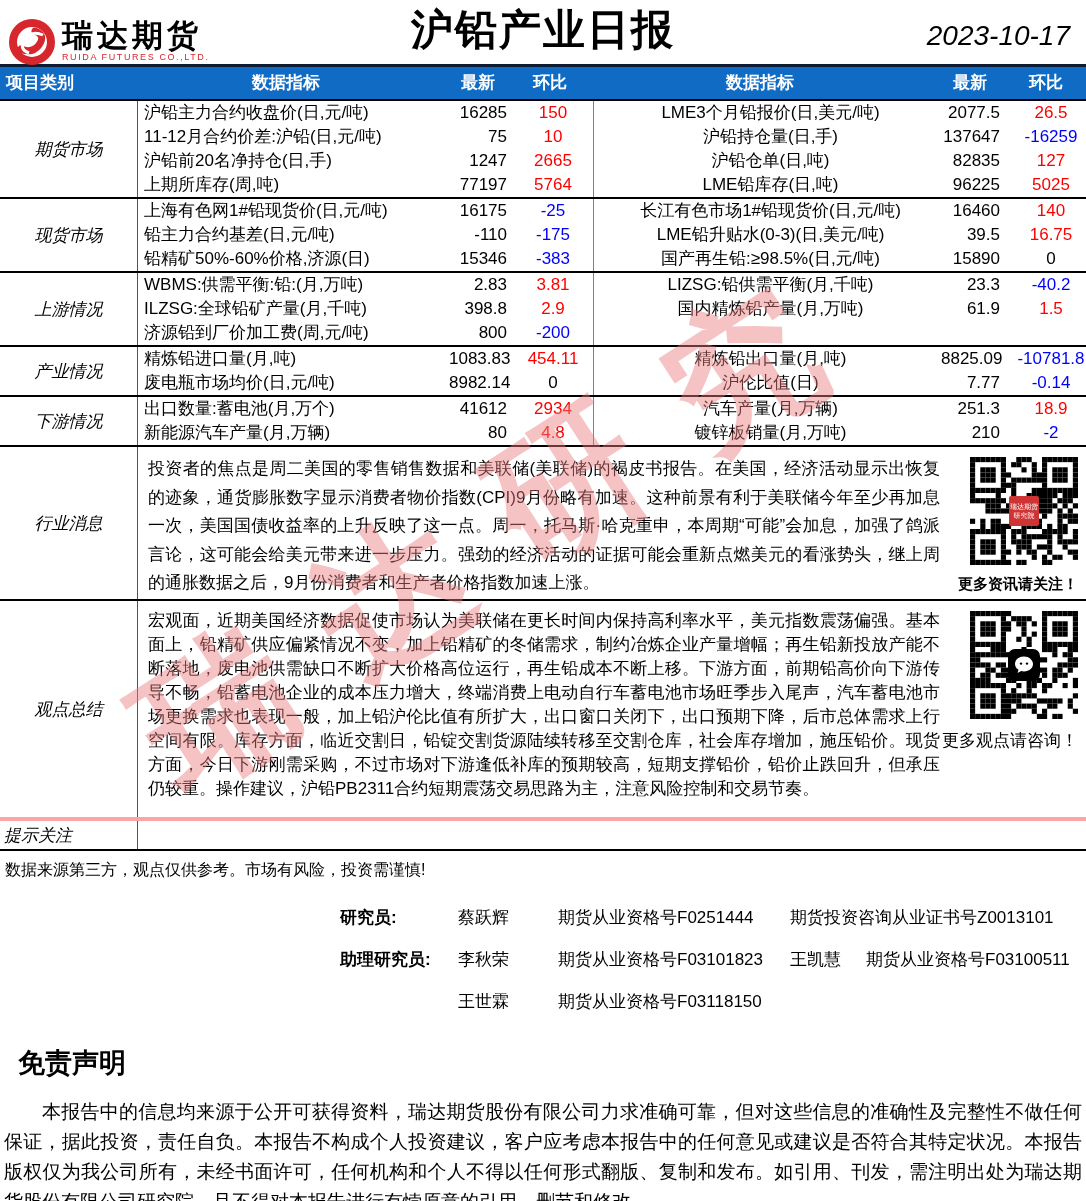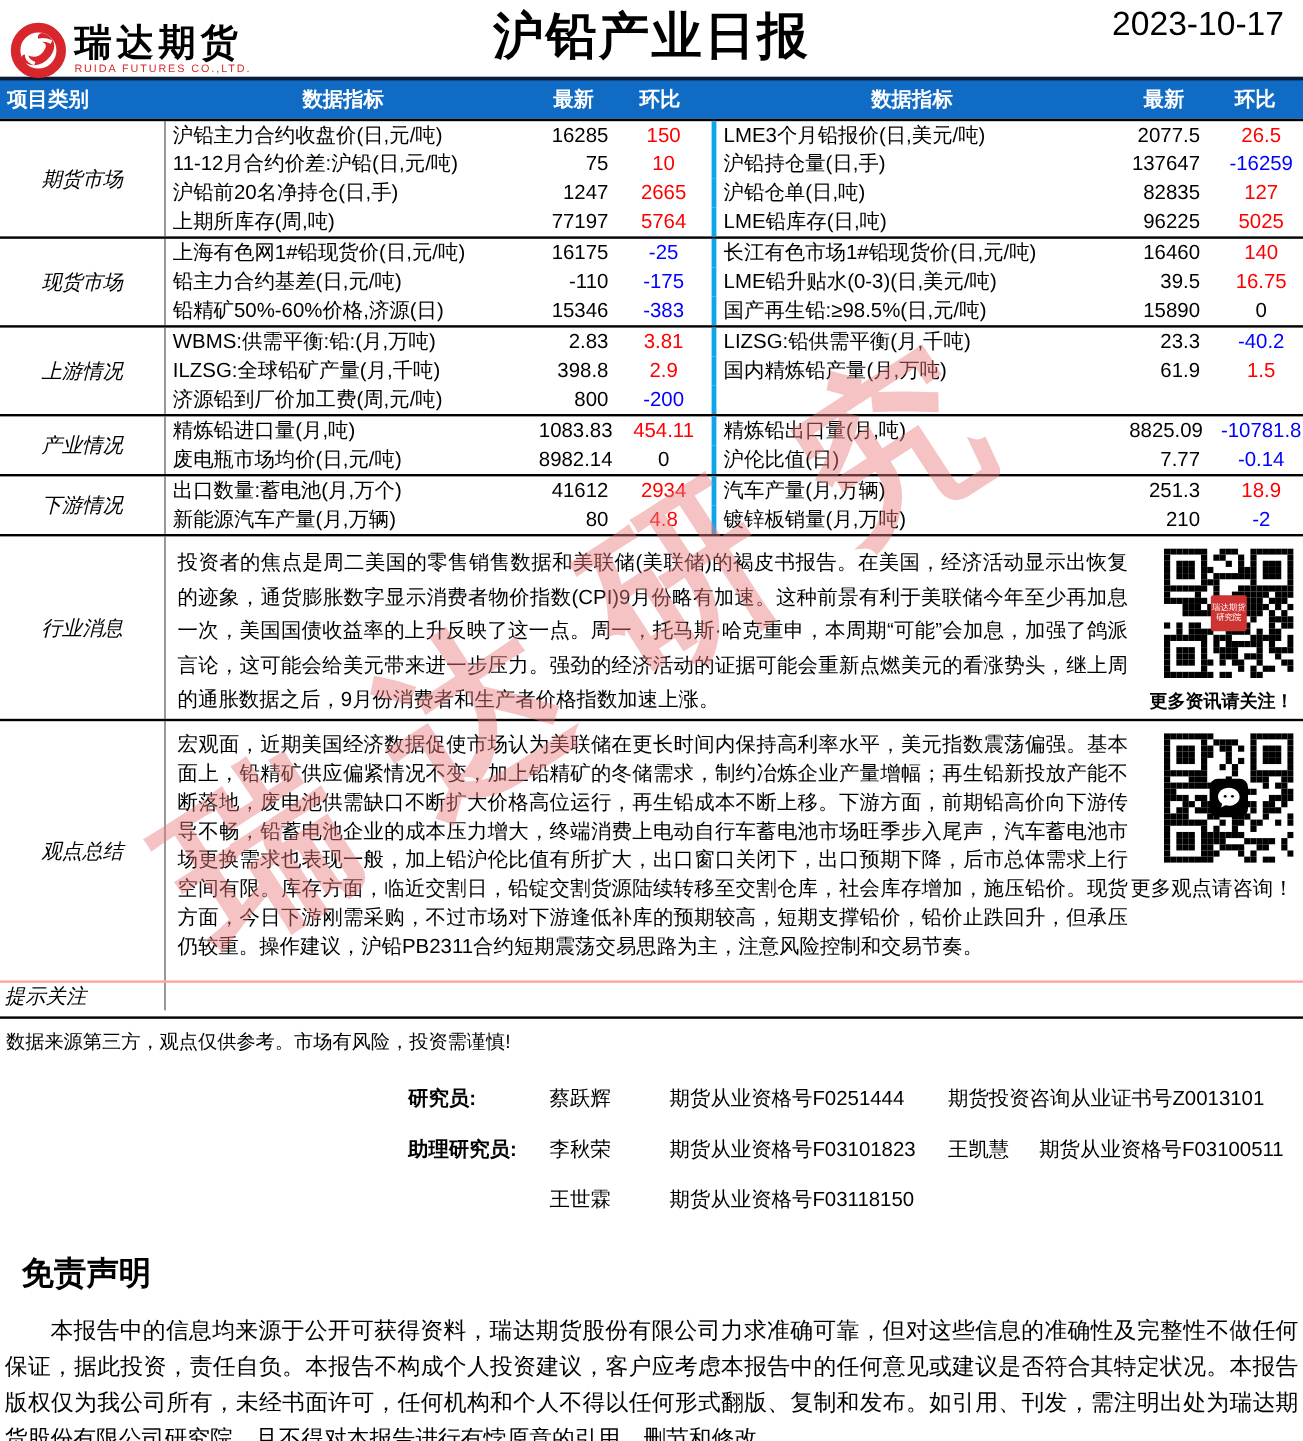--- a/index.html
+++ b/index.html
@@ -7,36 +7,36 @@
   .page{position:relative;width:1086px;height:1201px;margin:0 auto;background:#fff;overflow:hidden;}
 
   
   .hdr{position:relative;height:64px;}
   .logo{position:absolute;left:8px;top:18px;display:flex;align-items:flex-start;}
   .logo svg{width:48px;height:48px;}
   .logo-txt{margin-left:6px;}
   .logo-cn{font-size:31px;font-weight:700;letter-spacing:4px;line-height:36px;}
   .logo-en{font-size:9px;color:#d7262c;letter-spacing:1.6px;margin-top:-2px;}
   .title{text-align:center;font-size:42px;font-weight:700;line-height:60px;letter-spacing:2px;}
-  .date{position:absolute;right:16px;top:4px;font-size:28px;}
+  .date{position:absolute;right:16px;top:20px;font-size:28px;font-style:italic;}
 
   
   .thead{display:grid;grid-template-columns:130px 312px 72px 72px 348px 72px 80px;
          background:#0f6bc4;color:#fff;font-weight:700;font-size:17px;height:32px;line-height:32px;
          border-top:3px solid #0d1b33;}
   .th{text-align:center;}
   .th.first{text-align:left;padding-left:6px;}
 
   .section{display:flex;border-top:2px solid #000;}
   .cat{width:138px;box-sizing:border-box;border-right:1px solid #555;display:flex;
        align-items:center;justify-content:center;font-size:17px;flex:none;font-style:italic;}
   .rows{flex:1;}
   .trow{display:grid;grid-template-columns:311px 72px 72px 348px 72px 80px;height:24px;line-height:24px;font-size:17px;}
   .c-name{padding-left:6px;white-space:nowrap;overflow:hidden;}
-  .c-name.rside{border-left:4px solid #0ea5e9;box-sizing:border-box;}
+  .c-name.rside{border-left:1px solid #0ea5e9;box-sizing:border-box;text-align:center;}
   .c-val{text-align:right;padding-right:14px;}
   .c-val.rside2{padding-right:13px;}
   .c-chg{text-align:center;padding-right:8px;}
   .c-chg.rside2{padding-right:4px;}
   .up{color:#f00;}.down{color:#00f;}.flat{color:#000;}
 
   
   .textsec{display:flex;border-top:2px solid #000;}
   .tcontent{flex:1;display:flex;padding:8px 8px 6px 10px;box-sizing:border-box;}
   .para{flex:1;text-align:justify;font-size:17px;}
@@ -46,21 +46,21 @@
   .qr{position:relative;width:108px;height:108px;margin-top:2px;}
   .qr-badge-red{position:absolute;inset:0;margin:auto;width:30px;height:30px;background:#cf3434;
       color:#fff;font-size:7px;line-height:9px;text-align:center;display:flex;flex-direction:column;
       justify-content:center;border-radius:2px;}
   .qr-badge-wx{position:absolute;inset:0;margin:auto;width:32px;height:32px;background:#000;border-radius:7px;
       display:flex;align-items:center;justify-content:center;}
   .qr-badge-wx svg{width:24px;height:24px;}
   .qr-cap1{margin-top:10px;font-size:15px;font-weight:700;white-space:nowrap;}
   .qr-cap2{margin-top:10px;font-size:17px;font-family:"Liberation Serif","DejaVu Serif",serif;white-space:nowrap;}
 
-  .tips{display:flex;border-top:2px solid #fca5a5;border-bottom:2px solid #000;height:28px;flex-direction:column;}
+  .tips{display:flex;border-top:4px solid #fca5a5;border-bottom:2px solid #000;height:28px;}
   .tips .cat{justify-content:flex-start;padding-left:4px;}
 
   .footnote{margin:9px 0 0 5px;font-size:16px;}
 
   
   .research{display:grid;grid-template-columns:118px 100px 232px 76px auto;margin:16px 0 0 340px;font-size:17px;}
   .r-cell{height:42px;line-height:42px;white-space:nowrap;}
   .r-role{font-weight:700;}
 
   

